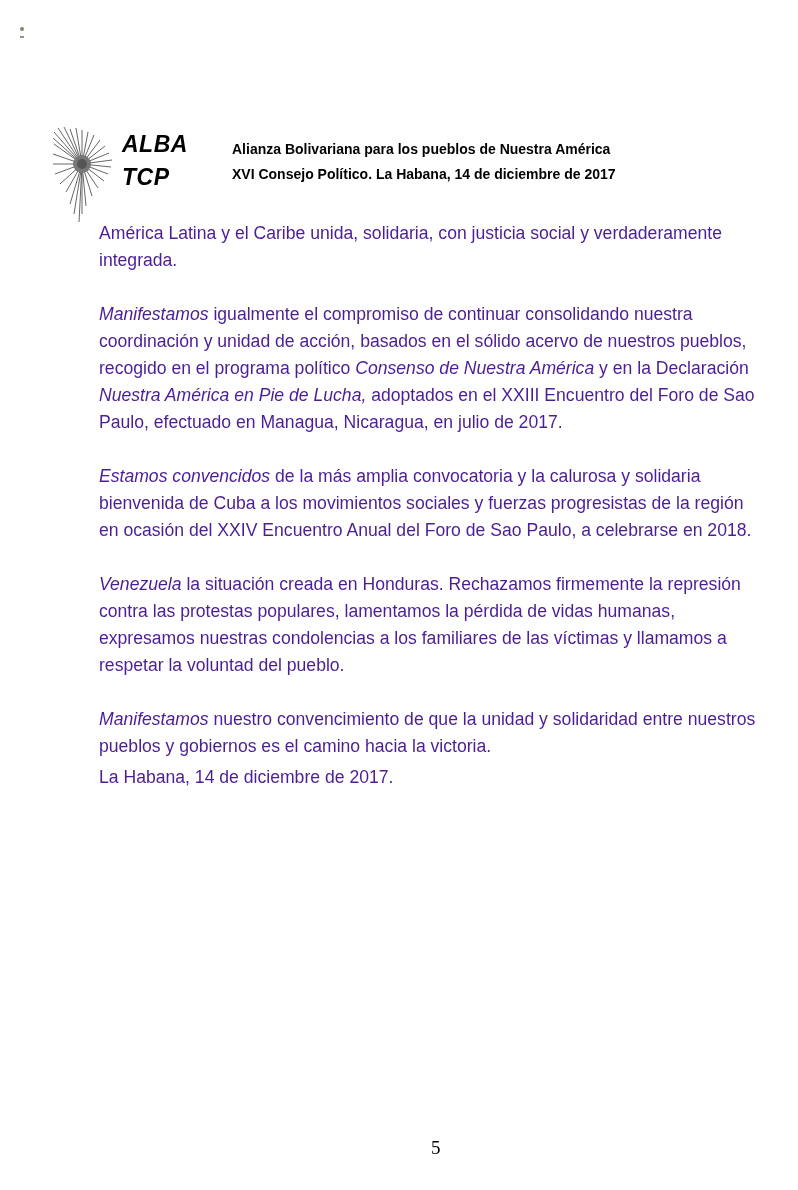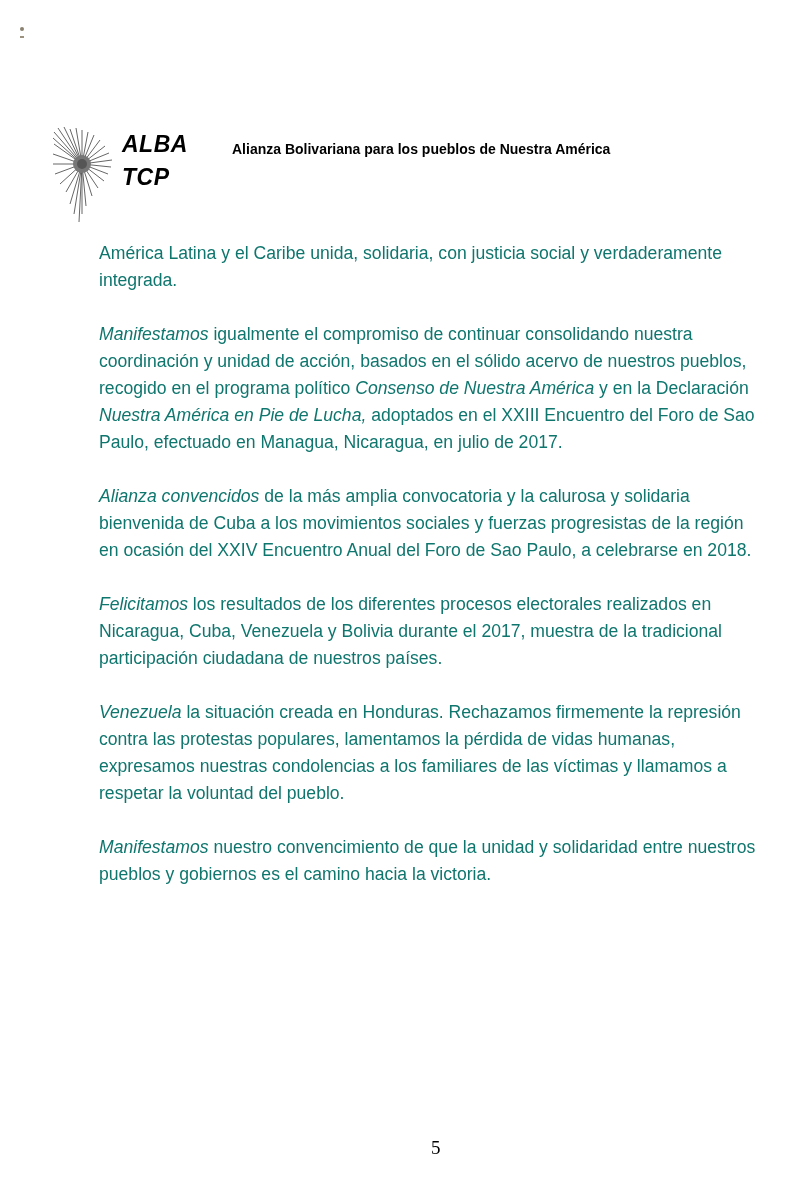--- a/index.html
+++ b/index.html
@@ -6,21 +6,21 @@
     body { width: 798px; height: 1190px; position: relative; overflow: hidden; font-family: "Liberation Sans", sans-serif; color: #111; }
     .corner-mark { position: absolute; left: 20px; top: 27px; width: 4px; height: 12px; }
     .corner-mark .dot { position: absolute; left: 0; top: 0; width: 4px; height: 4px; border-radius: 50%; background: #8a8170; }
     .corner-mark .dash { position: absolute; left: 0; top: 9px; width: 4px; height: 2px; background: #9a927f; }
 
     .header { position: absolute; left: 52px; top: 126px; width: 720px; height: 100px; }
     .logo-emblem { position: absolute; left: 0; top: 0; width: 62px; height: 98px; }
     .logo-text { position: absolute; left: 70px; top: 2px; font-family: Liberation Sans, sans-serif; font-style: italic; font-weight: bold; font-size: 23px; line-height: 33px; color: #000; letter-spacing: 0.5px; }
     .header-lines { position: absolute; left: 180px; top: 11px; font-weight: bold; font-size: 14px; line-height: 24.5px; color: #000; white-space: nowrap; }
 
-    .content { position: absolute; left: 99px; top: 240px; width: 660px; font-size: 17.6px; line-height: 27px; color: #0f766e; }
+    .content { position: absolute; left: 99px; top: 220px; width: 660px; font-size: 17.6px; line-height: 27px; color: #4c1d95; }
     .content p { margin: 0; }
     .content p.para { margin-bottom: 27px; }
     .lead { font-weight: normal; font-style: italic; }
     .ital { font-style: italic; text-align: center; }
     .closing { margin-left: 4px; }
 
     .page-number { position: absolute; left: 431px; top: 1137px; font-family: "Liberation Serif", serif; font-size: 19px; color: #000; }
   </style>
 </head>
 <body>
@@ -65,33 +65,34 @@
     </g>
     <circle cx="30" cy="38" r="9" fill="#777"></circle>
     <circle cx="30" cy="38" r="5" fill="#555"></circle>
   </svg>
   <div class="logo-text">
     <div>ALBA</div>
     <div>TCP</div>
   </div>
   <div class="header-lines">
     <div>Alianza Bolivariana para los pueblos de Nuestra América</div>
+    <div>XVI Consejo Político. La Habana, 14 de diciembre de 2017</div>
   </div>
 </div>
 
 <div class="content">
   <p class="para">
     <span>América Latina y el Caribe unida, solidaria, con justicia social y verdaderamente integrada.</span>
   </p>
 
   <p class="para"><span class="lead">Manifestamos</span><span> igualmente el compromiso de continuar consolidando nuestra coordinación y unidad de acción, basados en el sólido acervo de nuestros pueblos, recogido en el programa político </span><span class="ital">Consenso de Nuestra América</span><span> y en la Declaración </span><span class="ital">Nuestra América en Pie de Lucha,</span><span> adoptados en el XXIII Encuentro del Foro de Sao Paulo, efectuado en Managua, Nicaragua, en julio de 2017.</span></p>
 
-  <p class="para"><span class="lead">Alianza convencidos</span><span> de la más amplia convocatoria y la calurosa y solidaria bienvenida de Cuba a los movimientos sociales y fuerzas progresistas de la región en ocasión del XXIV Encuentro Anual del Foro de Sao Paulo, a celebrarse en 2018.</span></p>
+  <p class="para"><span class="lead">Estamos convencidos</span><span> de la más amplia convocatoria y la calurosa y solidaria bienvenida de Cuba a los movimientos sociales y fuerzas progresistas de la región en ocasión del XXIV Encuentro Anual del Foro de Sao Paulo, a celebrarse en 2018.</span></p>
 
-  <p class="para"><span class="lead">Felicitamos</span><span> los resultados de los diferentes procesos electorales realizados en Nicaragua, Cuba, Venezuela y Bolivia durante el 2017, muestra de la tradicional participación ciudadana de nuestros países.</span></p>
 
   <p class="para"><span class="lead">Venezuela</span><span> la situación creada en Honduras. Rechazamos firmemente la represión contra las protestas populares, lamentamos la pérdida de vidas humanas, expresamos nuestras condolencias a los familiares de las víctimas y llamamos a respetar la voluntad del pueblo.</span></p>
 
   <p class="para" style="margin-bottom:4px;"><span class="lead">Manifestamos</span><span> nuestro convencimiento de que la unidad y solidaridad entre nuestros pueblos y gobiernos es el camino hacia la victoria.</span></p>
 
+  <p class="closing">La Habana, 14 de diciembre de 2017.</p>
 </div>
 
 <div class="page-number">5</div>
 
 </body></html>

